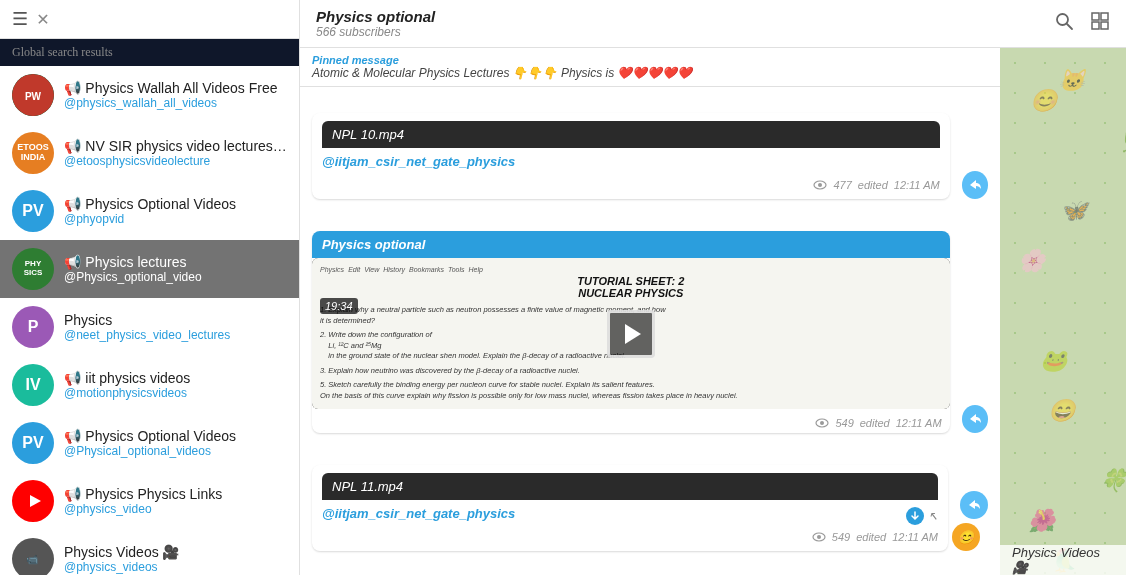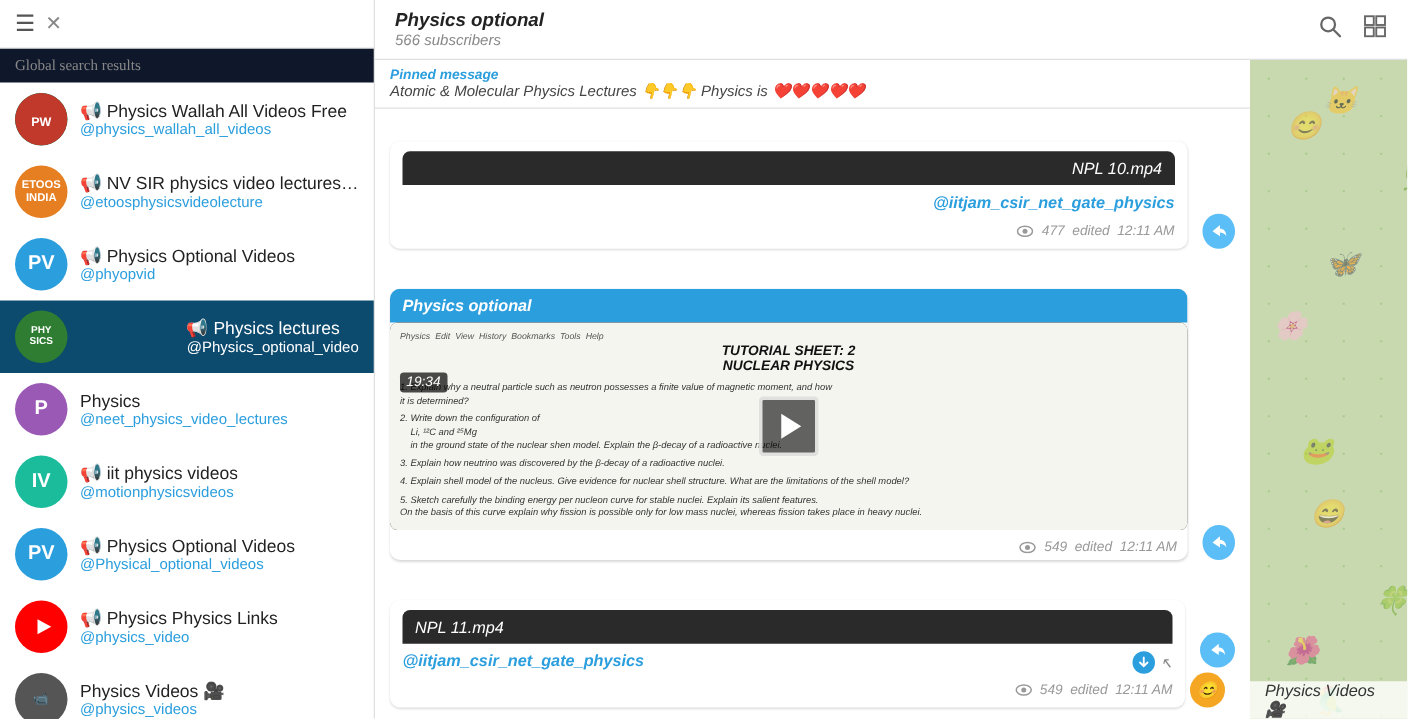--- a/index.html
+++ b/index.html
@@ -58,22 +58,21 @@
 
     .contact-item {
       display: flex;
       align-items: center;
       padding: 8px 12px;
       cursor: pointer;
       gap: 10px;
     }
 
     .contact-item.active {
-      background: #0c4a6e;
-      justify-content: space-between;
+      background: #737373;
     }
 
     .contact-item.active .contact-name,
     .contact-item.active .contact-handle {
       color: #fff !important;
     }
 
     .avatar {
       width: 42px;
       height: 42px;
@@ -528,21 +527,21 @@
 
       <div class="pinned-message">
         <div class="pinned-label">Pinned message</div>
         <div class="pinned-content">
           <span>Atomic &amp; Molecular Physics Lectures 👇👇👇    Physics is ❤️❤️❤️❤️❤️</span>
         </div>
       </div>
 
       <div class="message-container">
         <div class="message-row">
-          <div class="message-bubble" style="width:100%;text-align:right;">
+          <div class="message-bubble" style="width:100%;">
             <div class="npl-top">NPL 10.mp4</div>
             <div style="padding:6px 0 2px 0;">
               <div class="message-sender">@iitjam_csir_net_gate_physics</div>
             </div>
             <div class="message-meta">
               <svg width="14" height="10" viewBox="0 0 14 10">
                 <ellipse cx="7" cy="5" rx="6" ry="4" stroke="#999" stroke-width="1.2" fill="none"></ellipse>
                 <circle cx="7" cy="5" r="2" fill="#999"></circle>
               </svg>
               <span>477</span>
@@ -575,21 +574,20 @@
                     <span>Help</span>
                 </div>
                 <div class="tutorial-header">
                   <div style="font-size:11px; font-weight:bold; color:#111;">TUTORIAL SHEET: 2</div>
                   <div style="font-size:11px; font-weight:bold; color:#111;">NUCLEAR PHYSICS</div>
                 </div>
                 <div class="tutorial-questions">
                   <p>1. Explain why a neutral particle such as neutron possesses a finite value of magnetic moment, and how<br>it is determined?</p>
                   <p style="margin-top:4px;">2. Write down the configuration of<br>&nbsp;&nbsp;&nbsp;&nbsp;Li, ¹²C and ²⁵Mg<br>&nbsp;&nbsp;&nbsp;&nbsp;in the ground state of the nuclear shen model. Explain the β-decay of a radioactive nuclei.</p>
                   <p style="margin-top:4px;">3. Explain how neutrino was discovered by the β-decay of a radioactive nuclei.</p>
-                  <p style="margin-top:4px;">4. Explain shell model of the nucleus. Give evidence for nuclear shell structure. What are the limitations of the shell model?</p>
                   <p style="margin-top:4px;">5. Sketch carefully the binding energy per nucleon curve for stable nuclei. Explain its salient features.<br>On the basis of this curve explain why fission is possible only for low mass nuclei, whereas fission takes place in heavy nuclei.</p>
                 </div>
               </div>
               <div class="video-duration">19:34</div>
               <div class="play-button" style="border: 3px solid rgba(255,255,255,0.8);"></div>
             </div>
             <div class="message-meta" style="padding:4px 8px;">
               <svg width="14" height="10" viewBox="0 0 14 10">
                 <ellipse cx="7" cy="5" rx="6" ry="4" stroke="#999" stroke-width="1.2" fill="none"></ellipse>
                 <circle cx="7" cy="5" r="2" fill="#999"></circle>

